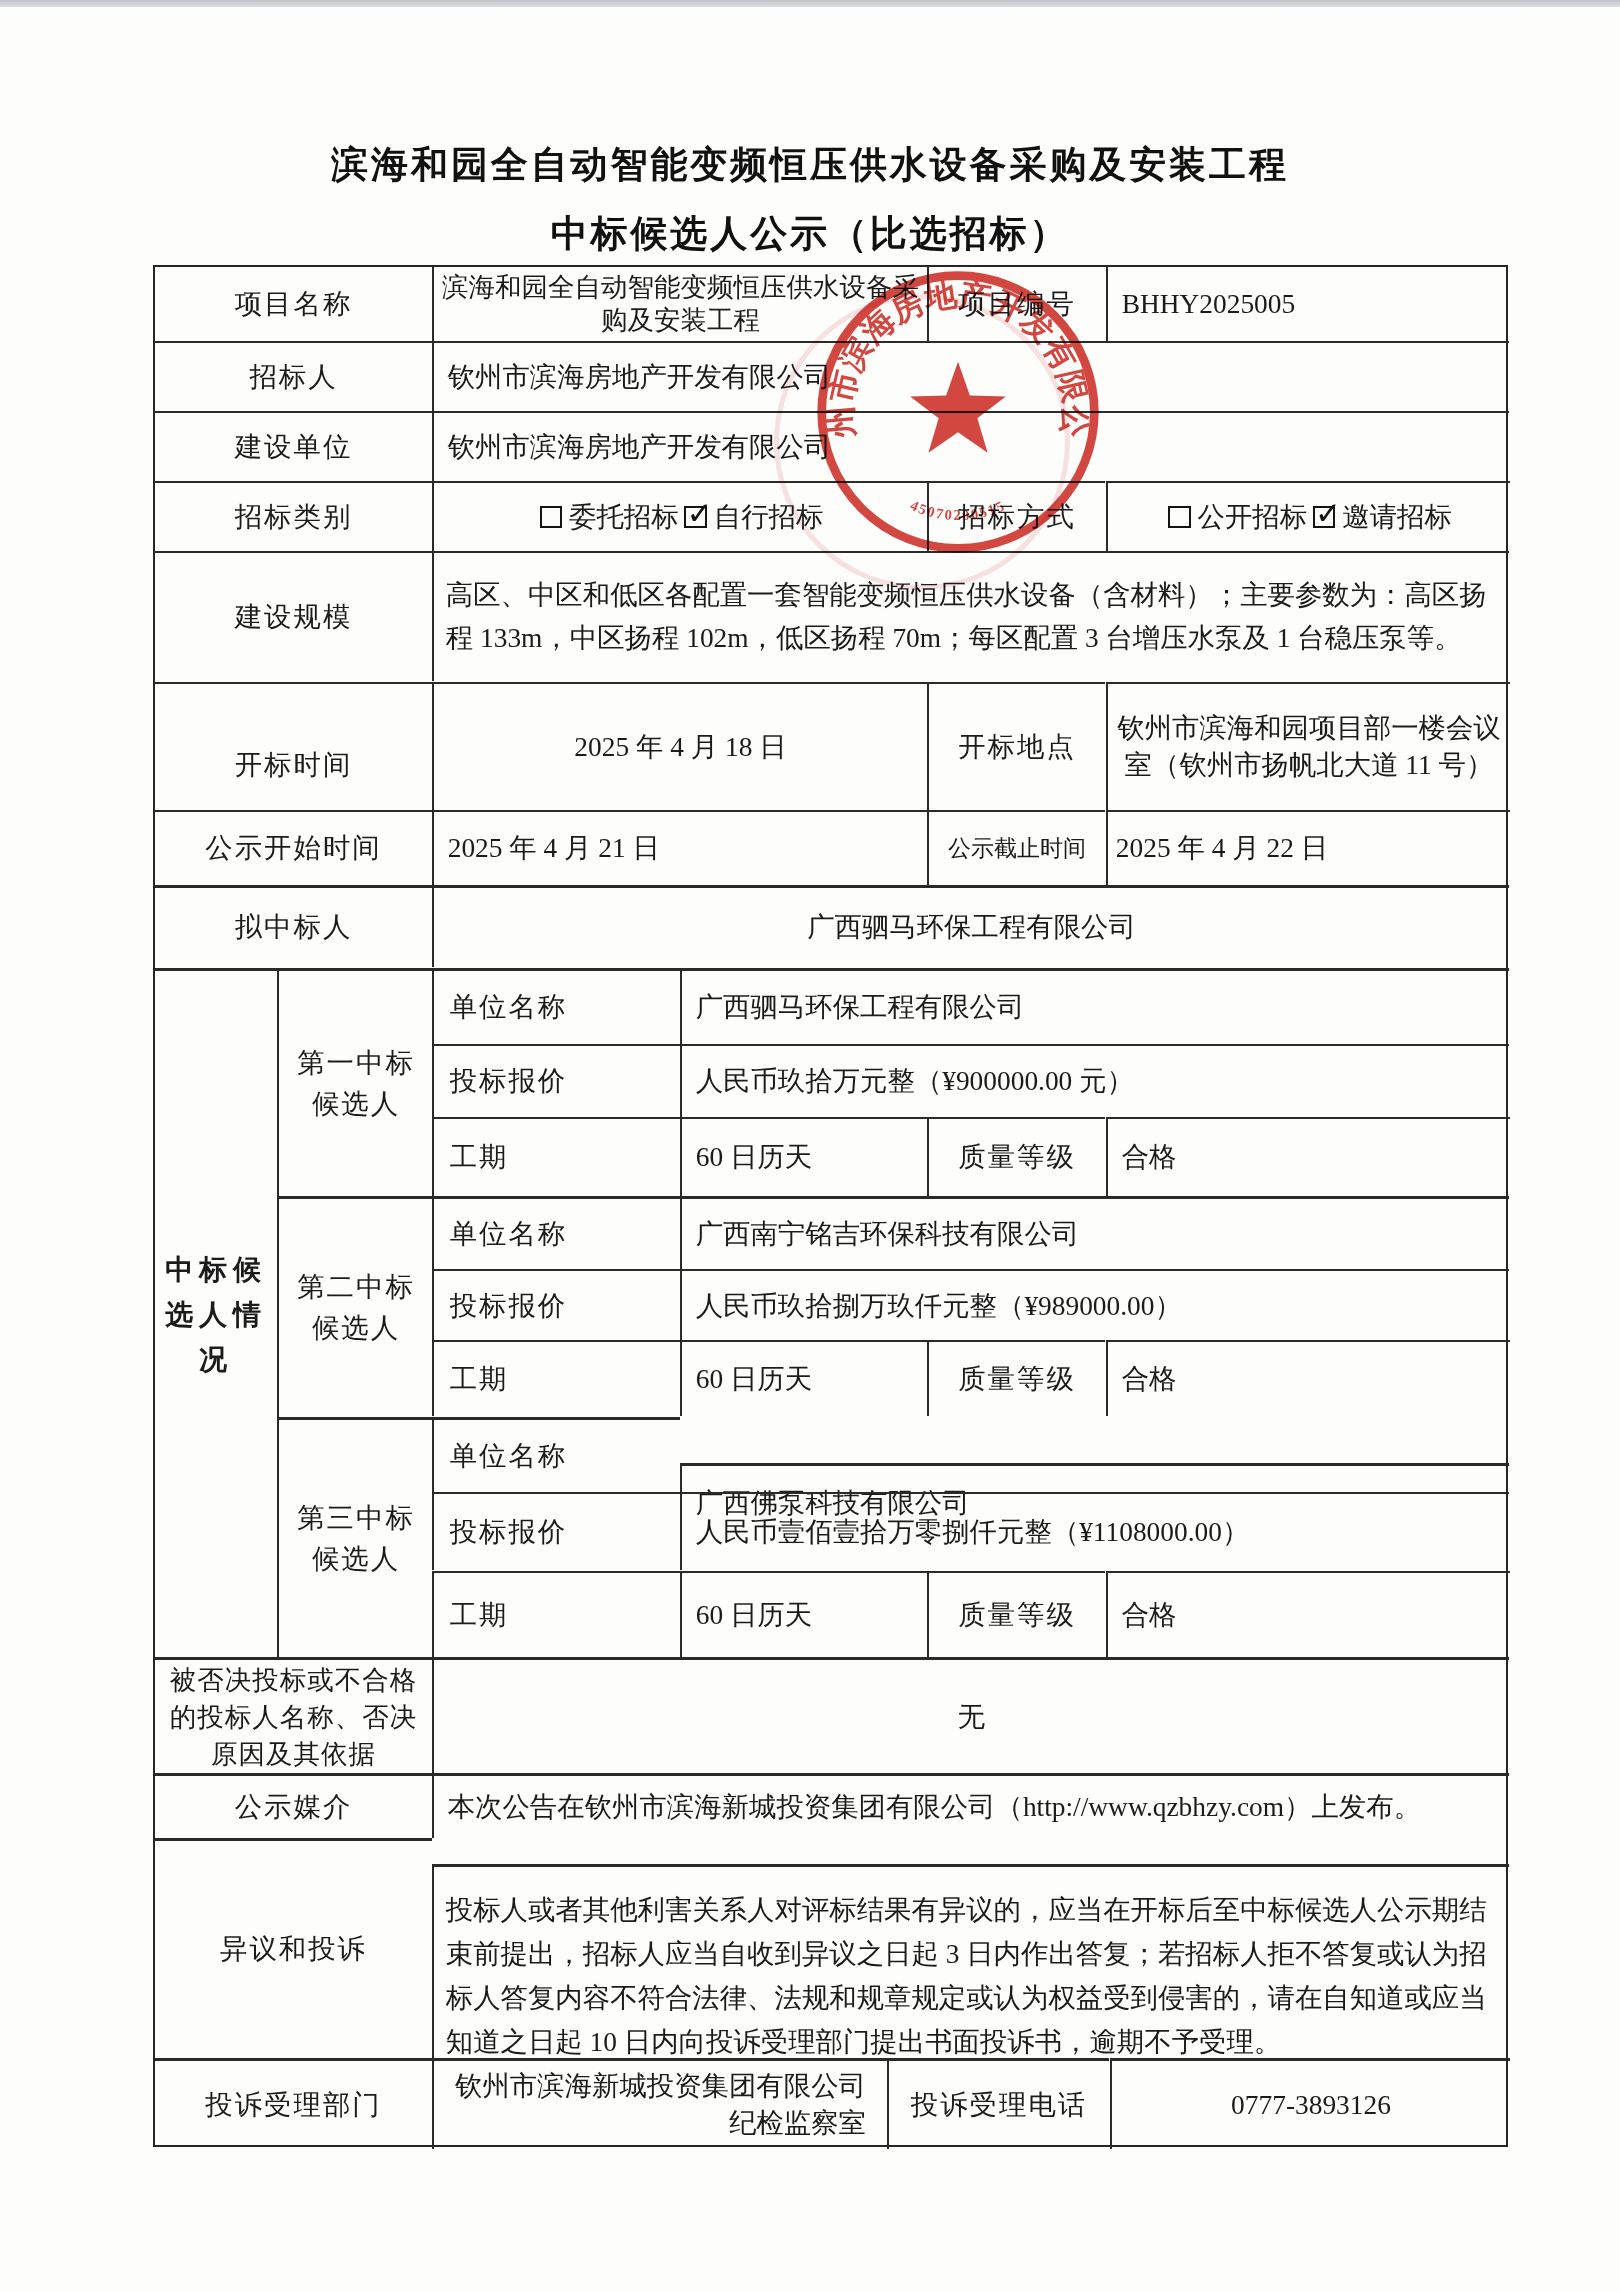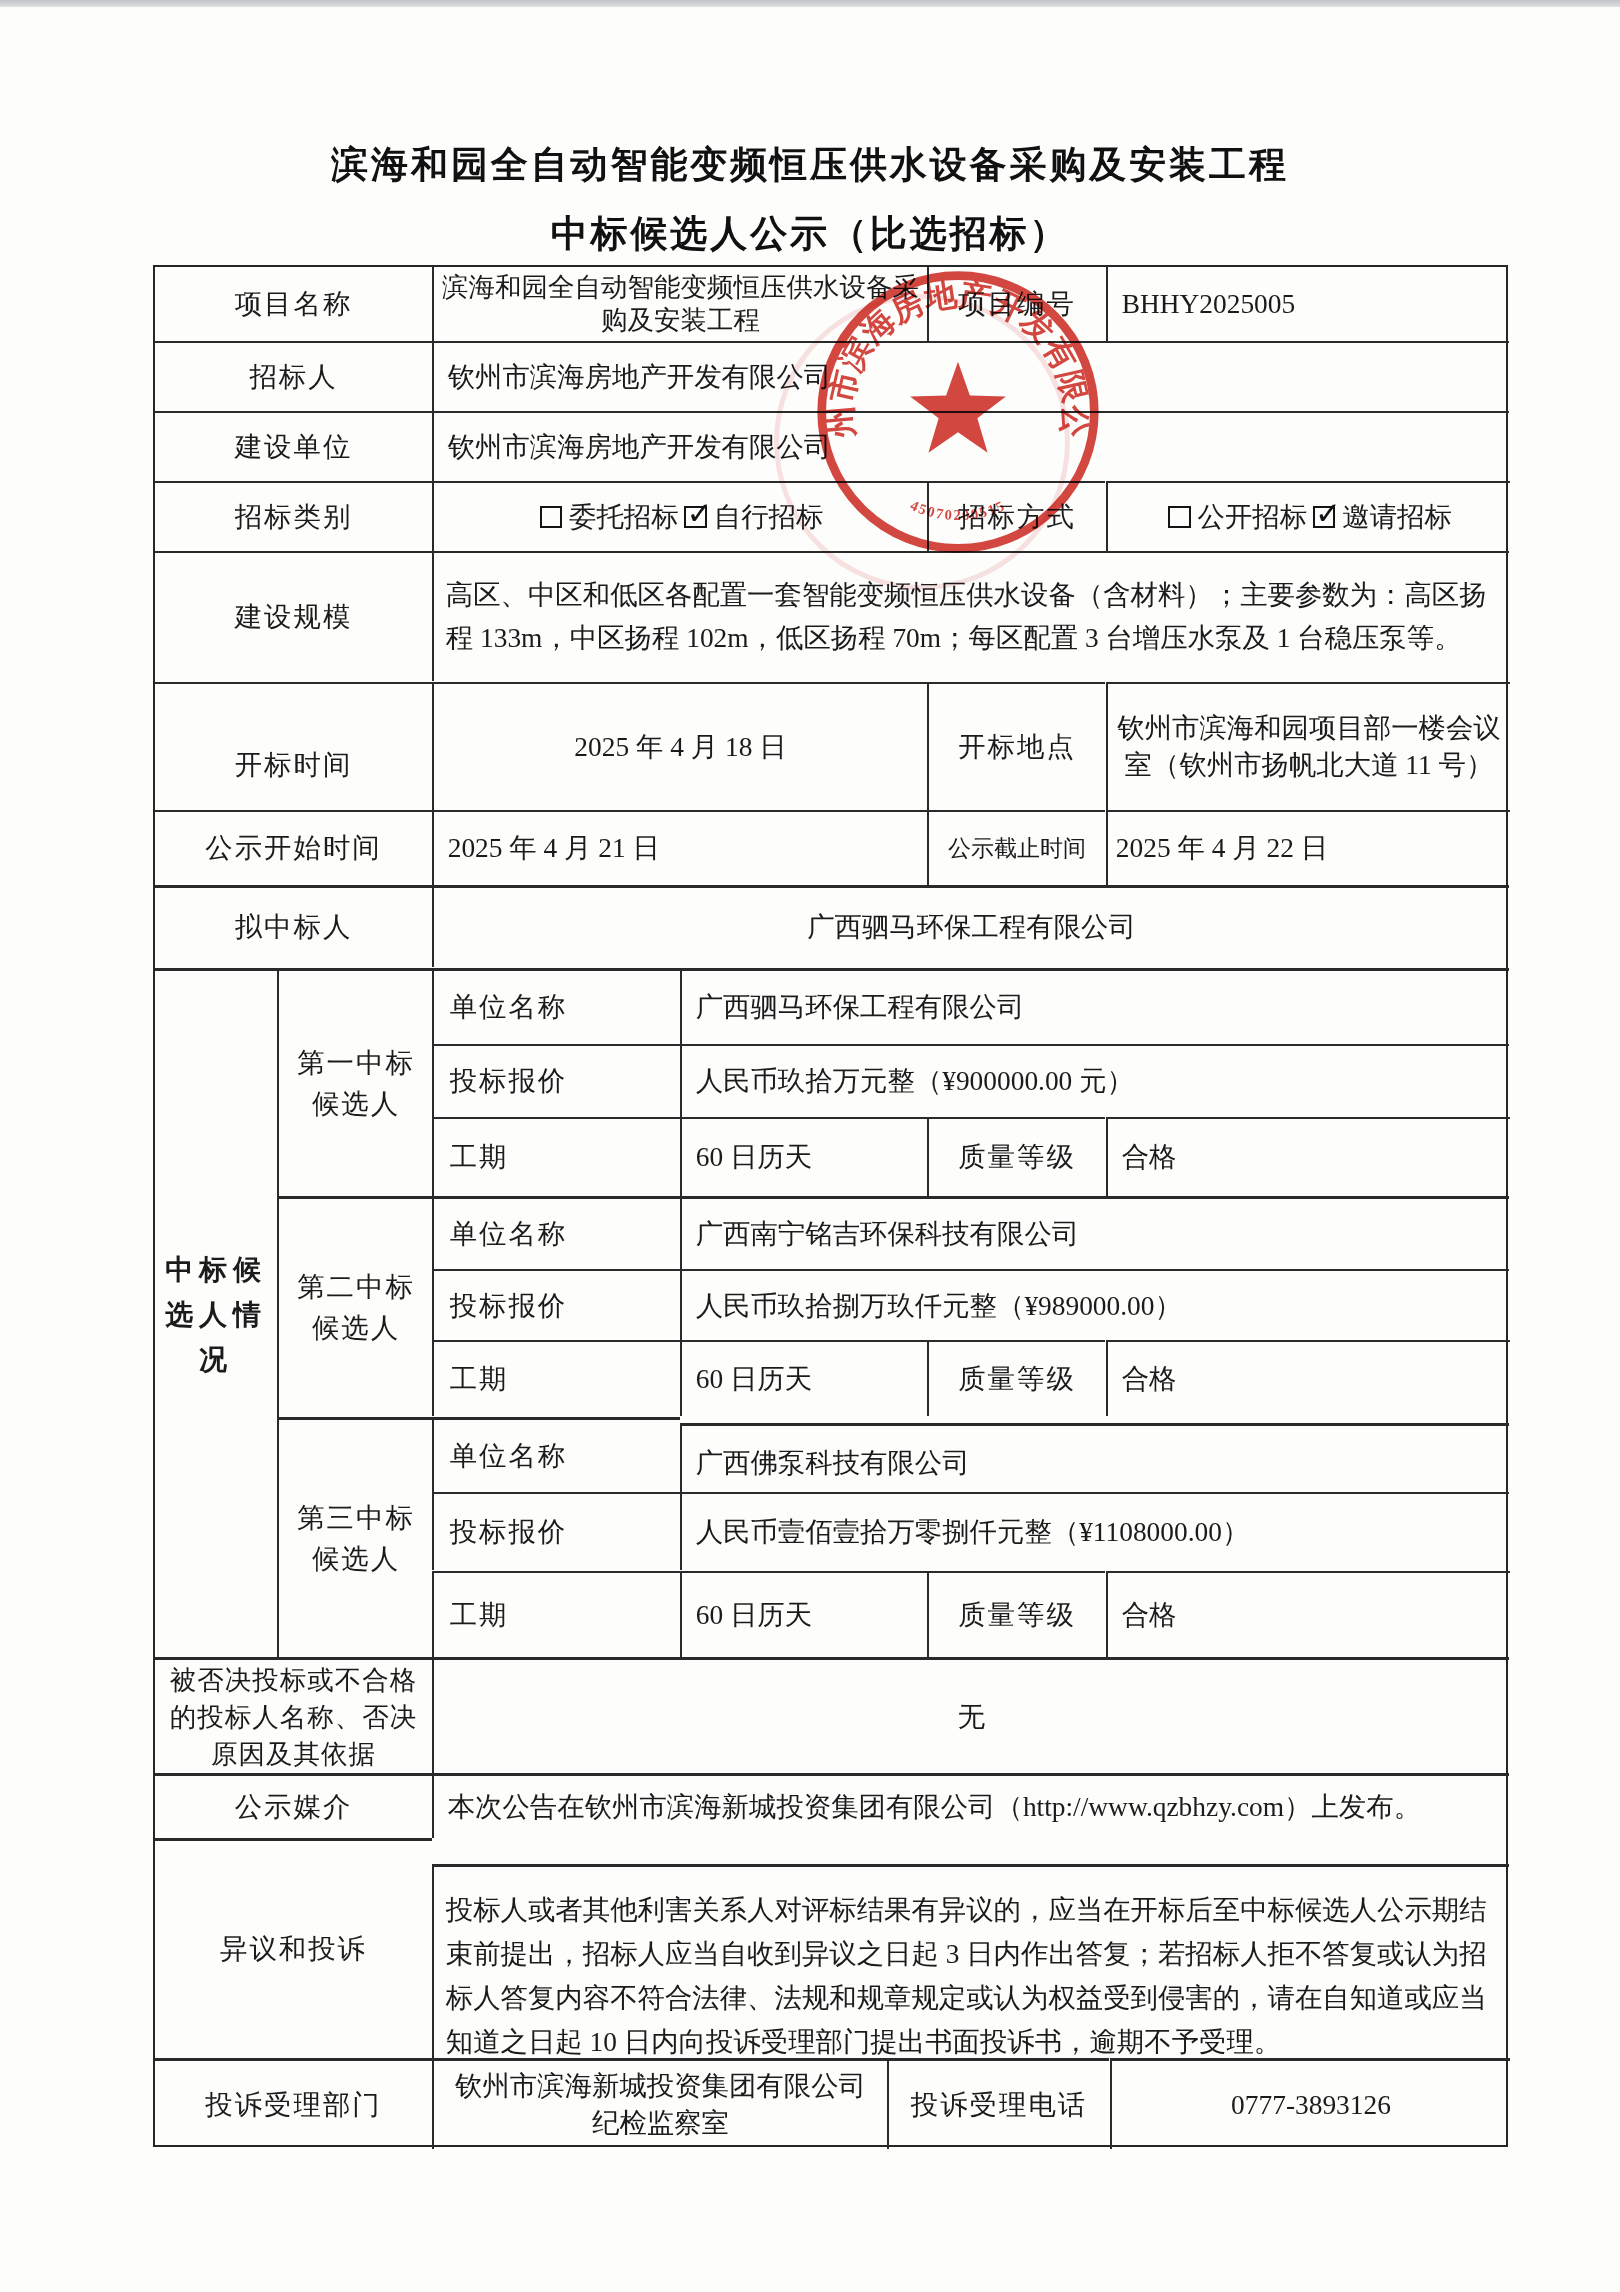--- a/index.html
+++ b/index.html
@@ -29,21 +29,21 @@
   .cen{justify-content:center;text-align:center;padding:0 5.9px;}
   .pre{white-space:pre-line;}
   .tight{letter-spacing:0;font-size:23px;}
   .wrap2{line-height:33px;font-size:26.5px;padding:0 3.9px;}
   .para{line-height:43px;padding:2px 11.8px;display:flex;align-items:center;}
   .para5{line-height:44px;padding:2px 11.8px;margin-top:26px;}
   .vlab{line-height:45px;letter-spacing:5.9px;font-size:28px;font-weight:bold;}
   .rank{line-height:41px;letter-spacing:2px;}
   .rej{line-height:37px;font-size:26.5px;letter-spacing:1px;}
   .place{line-height:37px;}
-  .dept{line-height:37px;}
+  .dept{line-height:37px;text-align:right;}
 
   
   .cb{display:inline-block;width:22.5px;height:22.5px;border:2.9px solid #141414;
       margin:0 6.9px -2px 2px;position:relative;box-sizing:border-box;}
   .cb.checked::after{content:"✓";position:absolute;left:0px;top:-11.8px;
       font-size:31px;font-weight:bold;color:#141414;font-family:"DejaVu Sans",sans-serif;}
   .optgap{display:inline-block;width:3.9px;}
 
   
   #seal{position:absolute;left:813px;top:267px;width:290px;height:290px;
@@ -121,21 +121,21 @@
     <div class="cell lab2 bt3" style="left:277px;top:929px;width:248px;height:73px">单位名称</div>
     <div class="cell val bt3" style="left:525px;top:929px;width:829px;height:73px">广西南宁铭吉环保科技有限公司</div>
     <div class="cell lab2" style="left:277px;top:1002px;width:248px;height:72px">投标报价</div>
     <div class="cell val" style="left:525px;top:1002px;width:829px;height:72px">人民币玖拾捌万玖仟元整（¥989000.00）</div>
     <div class="cell lab2" style="left:277px;top:1073px;width:248px;height:76px">工期</div>
     <div class="cell val" style="left:525px;top:1073px;width:247px;height:76px">60 日历天</div>
     <div class="cell lab" style="left:772px;top:1073px;width:178px;height:76px">质量等级</div>
     <div class="cell val" style="left:951px;top:1073px;width:404px;height:76px">合格</div>
 
     <div class="cell lab2 bt3" style="left:277px;top:1150px;width:248px;height:75px">单位名称</div>
-    <div class="cell val bt3" style="left:525px;top:1156px;width:829px;height:77px">广西佛泵科技有限公司</div>
+    <div class="cell val bt3" style="left:525px;top:1196px;width:829px;height:77px">广西佛泵科技有限公司</div>
     <div class="cell lab2" style="left:277px;top:1225px;width:248px;height:78px">投标报价</div>
     <div class="cell val" style="left:525px;top:1225px;width:829px;height:78px">人民币壹佰壹拾万零捌仟元整（¥1108000.00）</div>
     <div class="cell lab2" style="left:277px;top:1304px;width:248px;height:86px">工期</div>
     <div class="cell val" style="left:525px;top:1304px;width:247px;height:86px">60 日历天</div>
     <div class="cell lab" style="left:772px;top:1304px;width:178px;height:86px">质量等级</div>
     <div class="cell val" style="left:951px;top:1304px;width:404px;height:86px">合格</div>
 
     <div class="cell cen pre rej noL bt3" style="left:0;top:1390px;width:277px;height:117px">被否决投标或不合格
 的投标人名称、否决
 原因及其依据</div>

